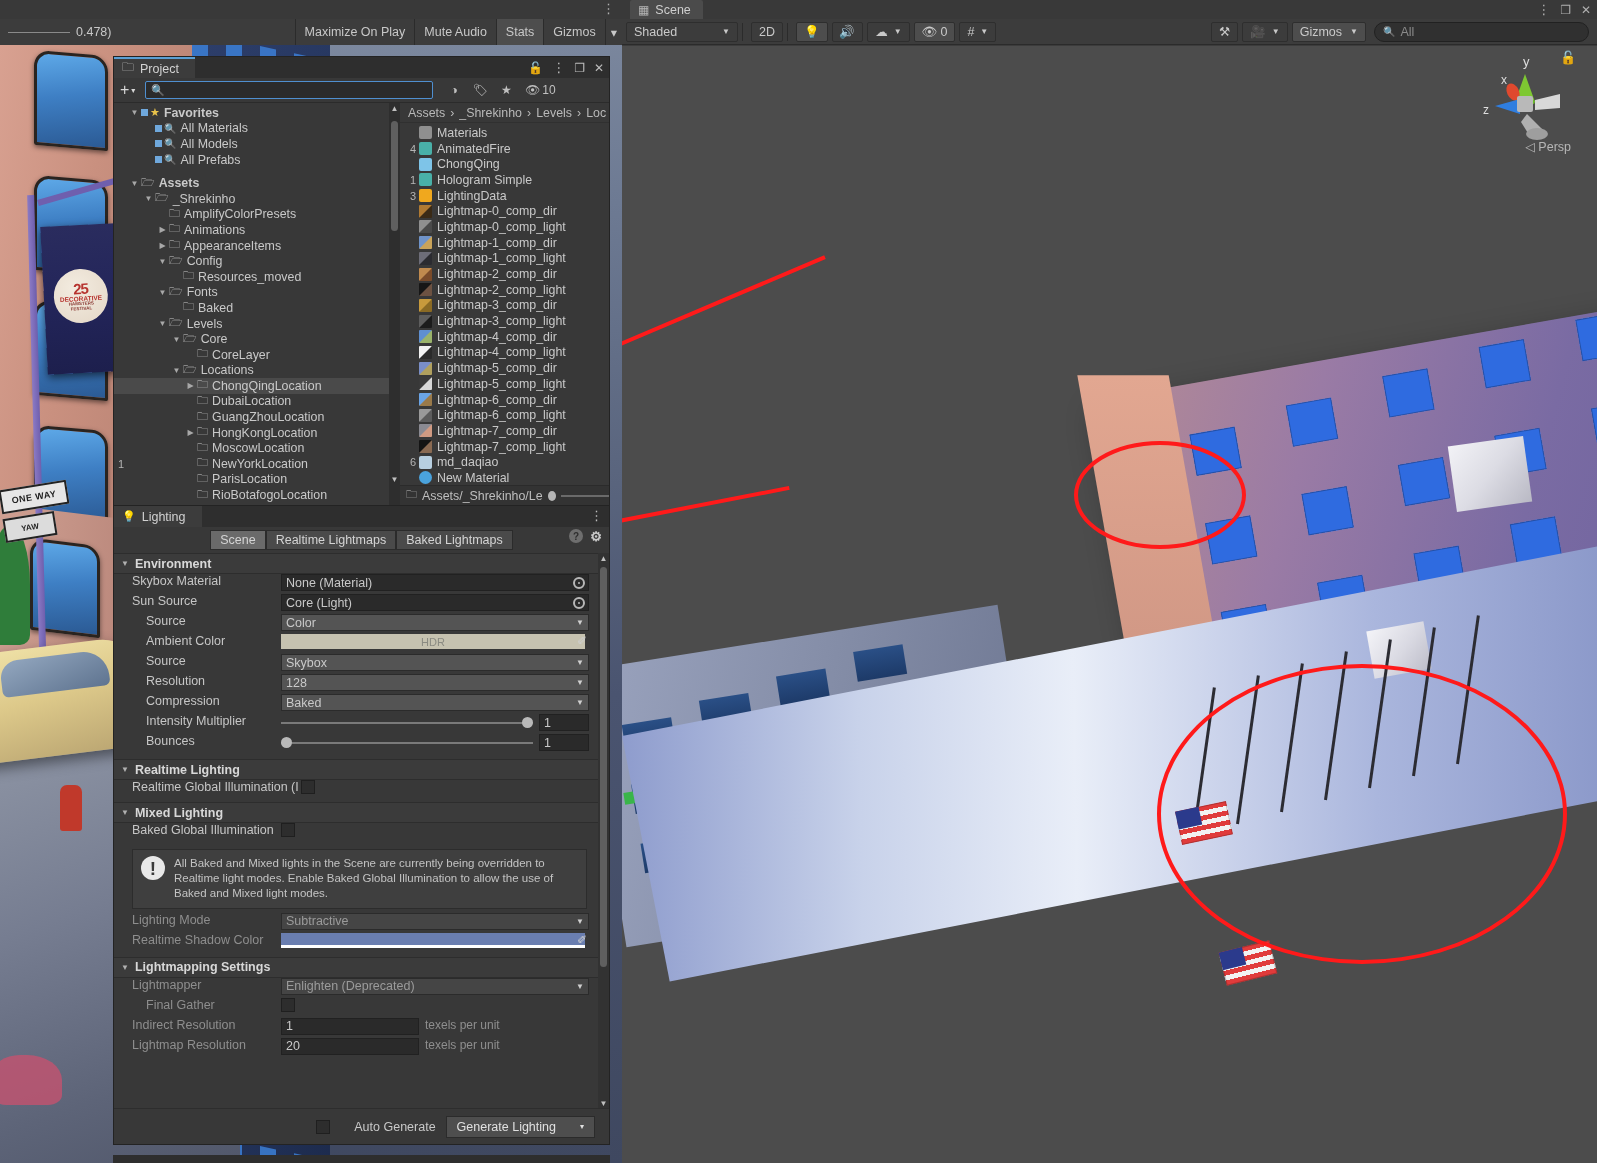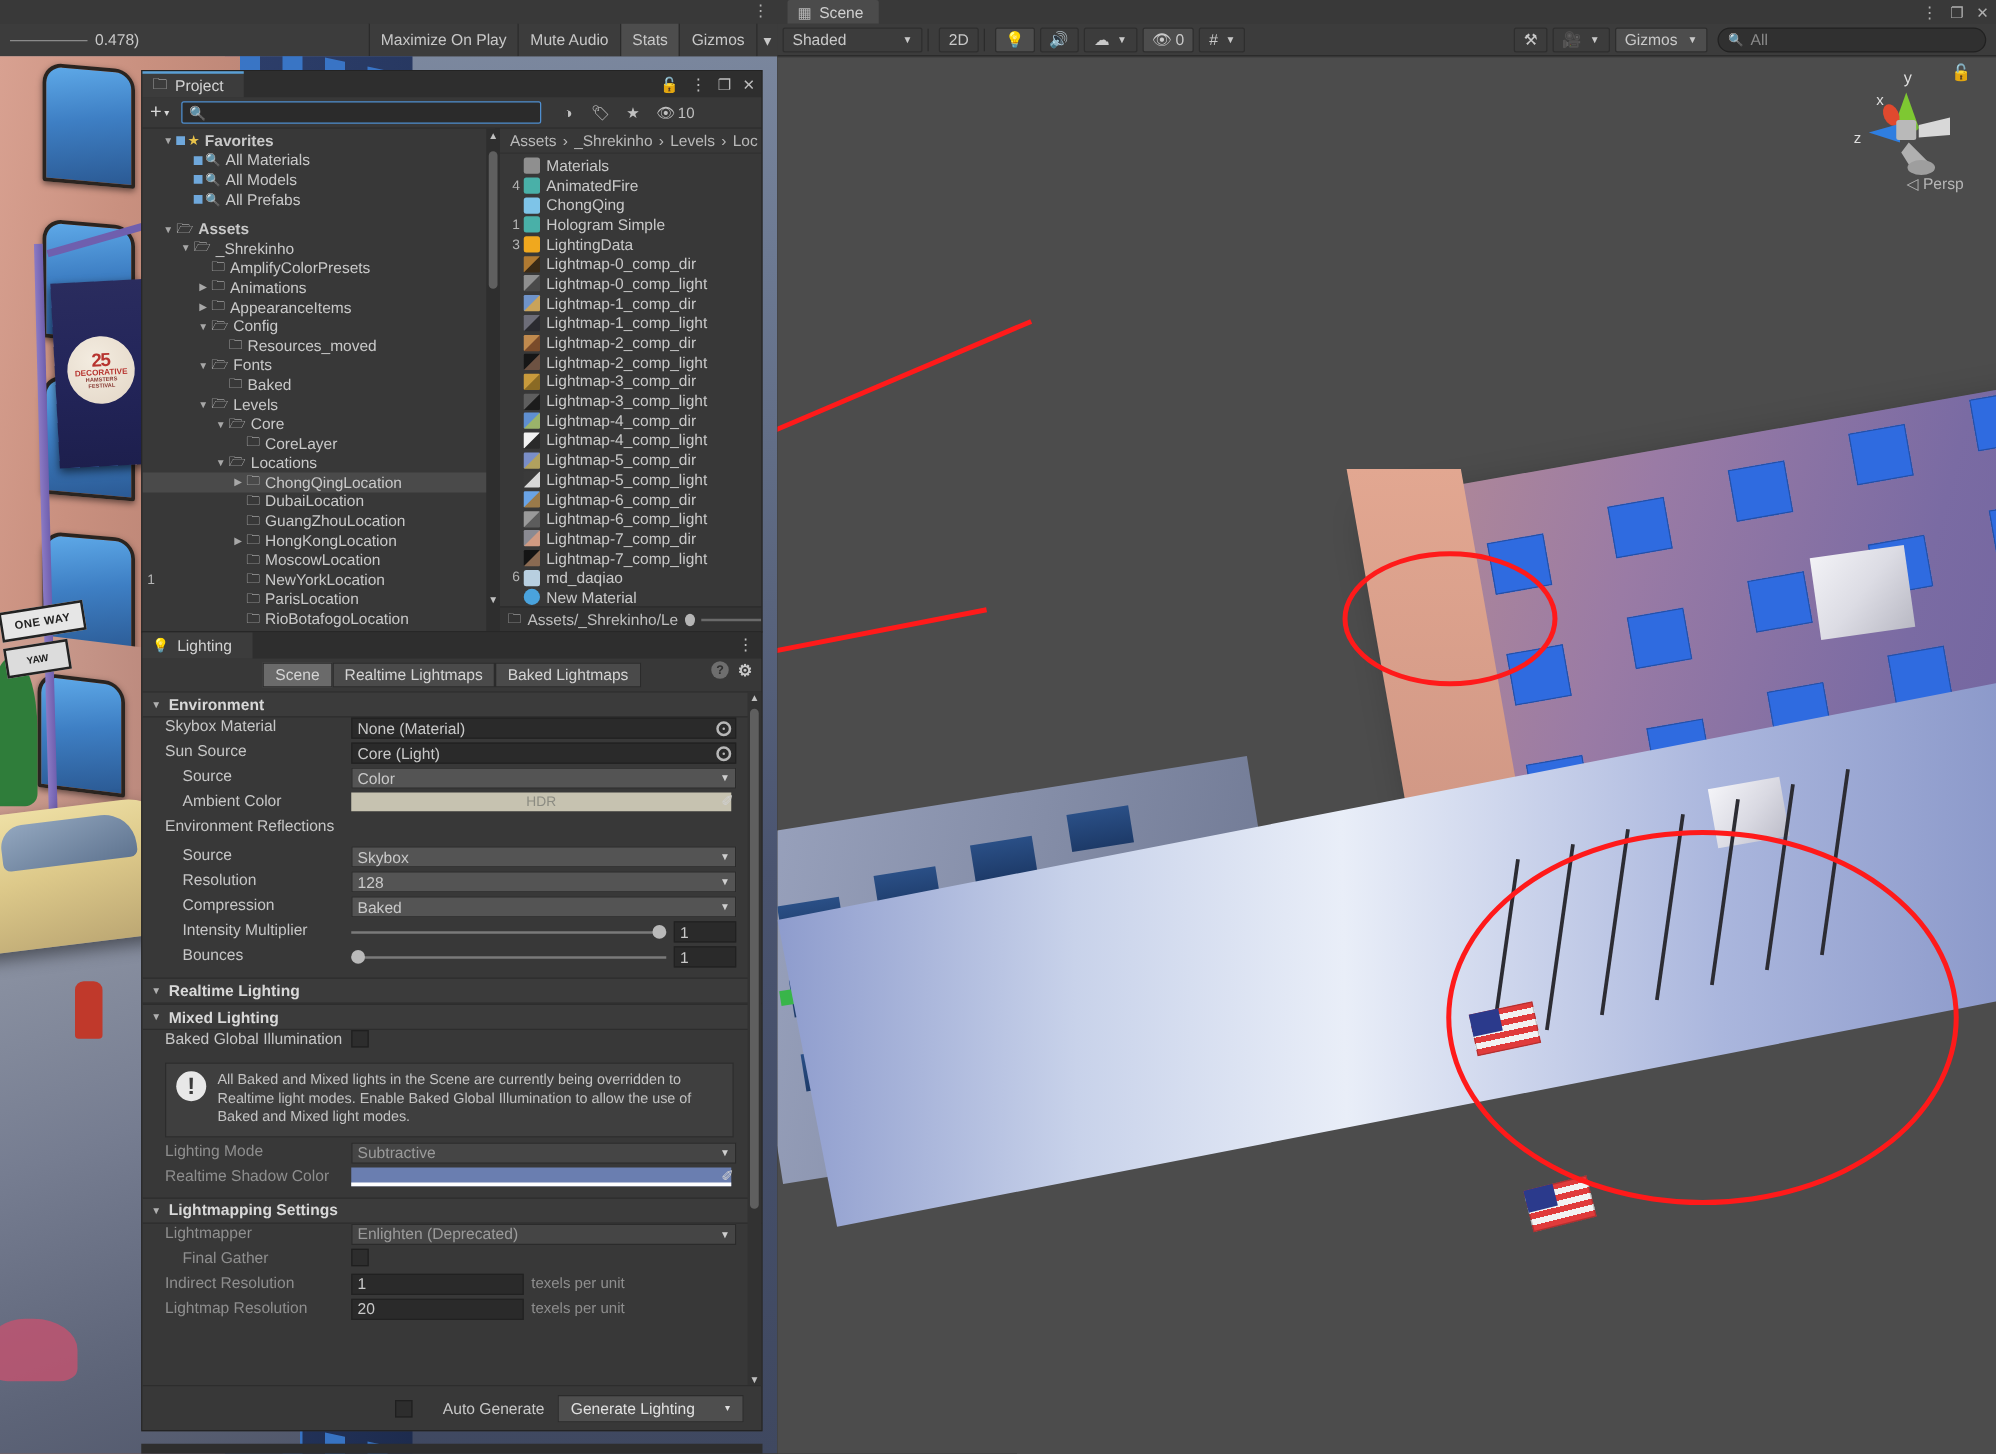--- a/index.html
+++ b/index.html
@@ -932,23 +932,20 @@
           <span class="caret">▼</span>
         </div>
       </div>
       <div class="row">
         <div class="lbl ind">Ambient Color</div>
         <div class="colorfld">
           <span>HDR</span>
         </div>
         <span class="eyedrop">✐</span>
       </div>
-      <div class="row" style="height:23px">
-        <div class="lbl grp">Environment Reflections</div>
-      </div>
       <div class="row">
         <div class="lbl ind">Source</div>
         <div class="fld pop">
           <span>Skybox</span>
           <span class="caret">▼</span>
         </div>
       </div>
       <div class="row">
         <div class="lbl ind">Resolution</div>
         <div class="fld pop">
@@ -977,20 +974,24 @@
           <div class="str"></div>
           <div class="sknob" style="left:0"></div>
         </div>
         <div class="numbox">1</div>
       </div>
 
       <div class="section" style="margin-top:5px">
         <span class="tri">▼</span>
         <span>Realtime Lighting</span>
       </div>
+      <div class="row" style="height:22px">
+        <div class="lbl" style="width:auto">Realtime Global Illumination (I</div>
+        <div class="chk" style="margin-left:2px"></div>
+      </div>
 
       <div class="section">
         <span class="tri">▼</span>
         <span>Mixed Lighting</span>
       </div>
       <div class="row" style="height:22px">
         <div class="lbl">Baked Global Illumination</div>
         <div class="chk"></div>
       </div>
       <div class="helpbox">

